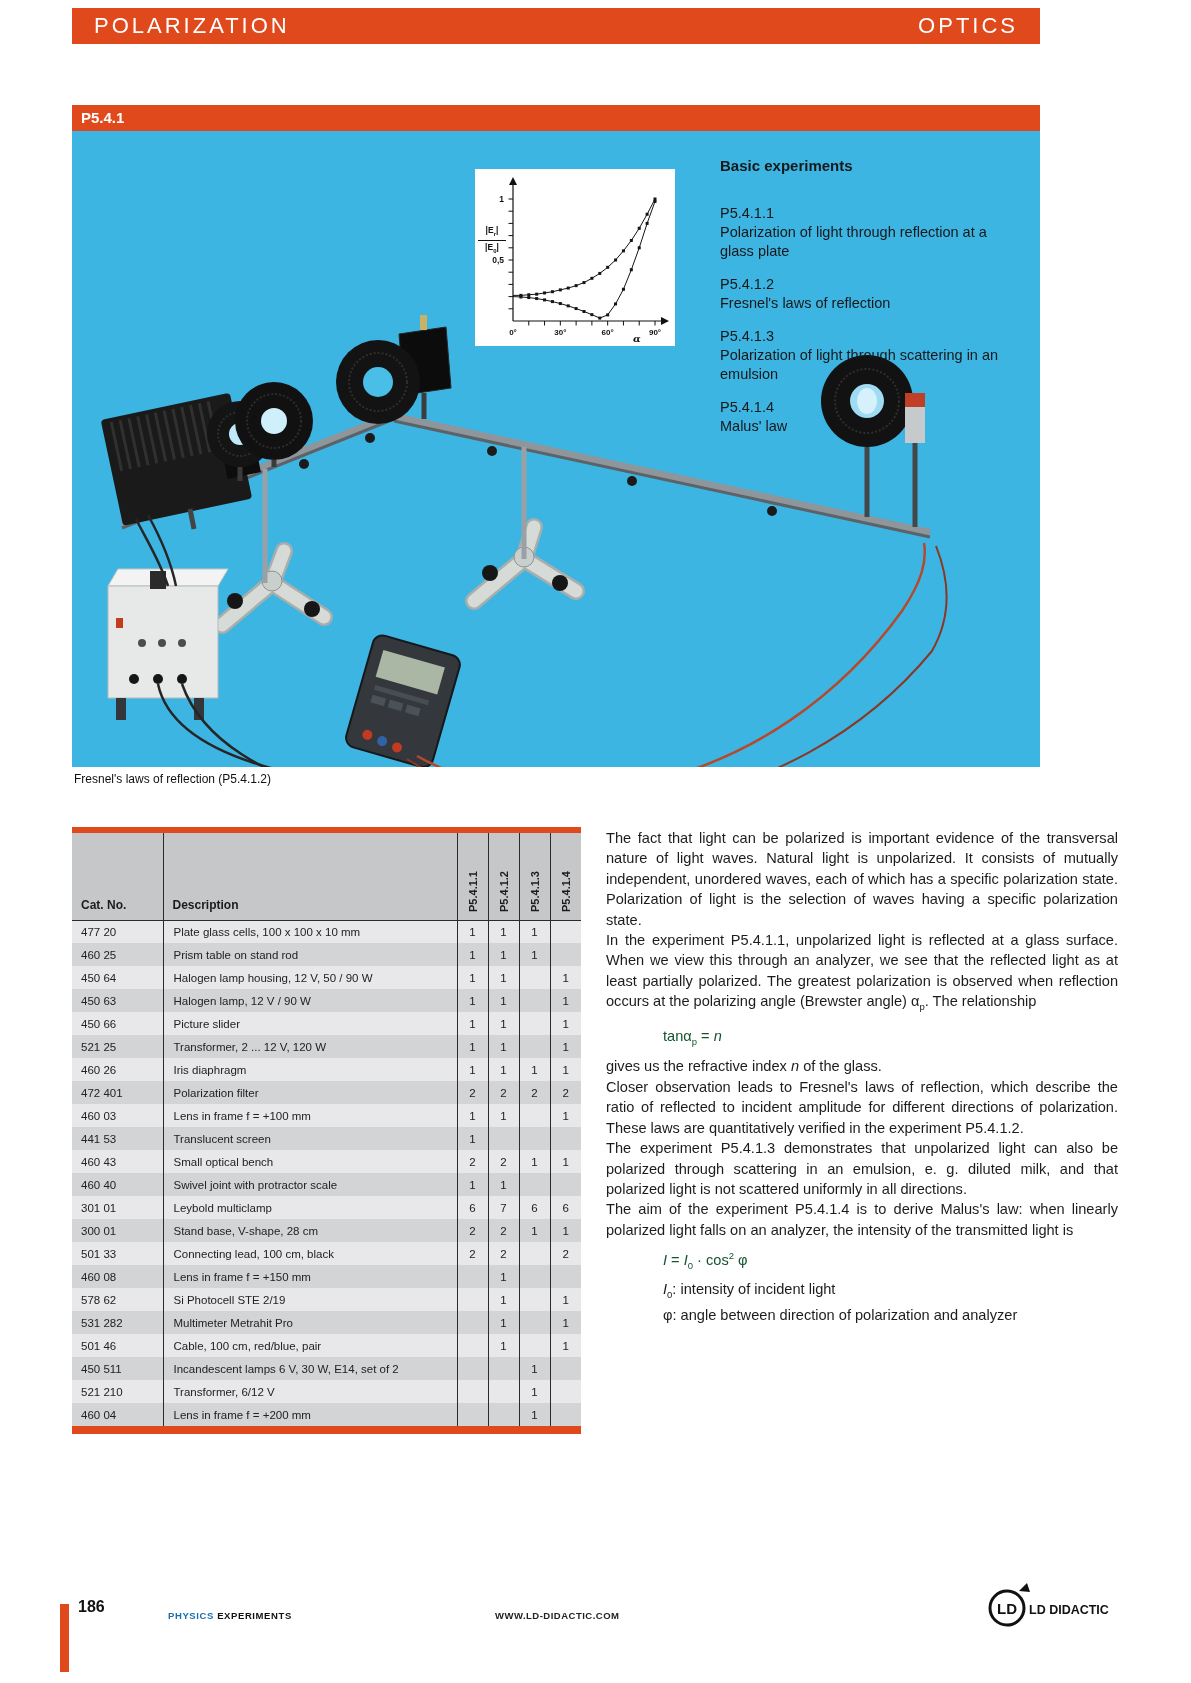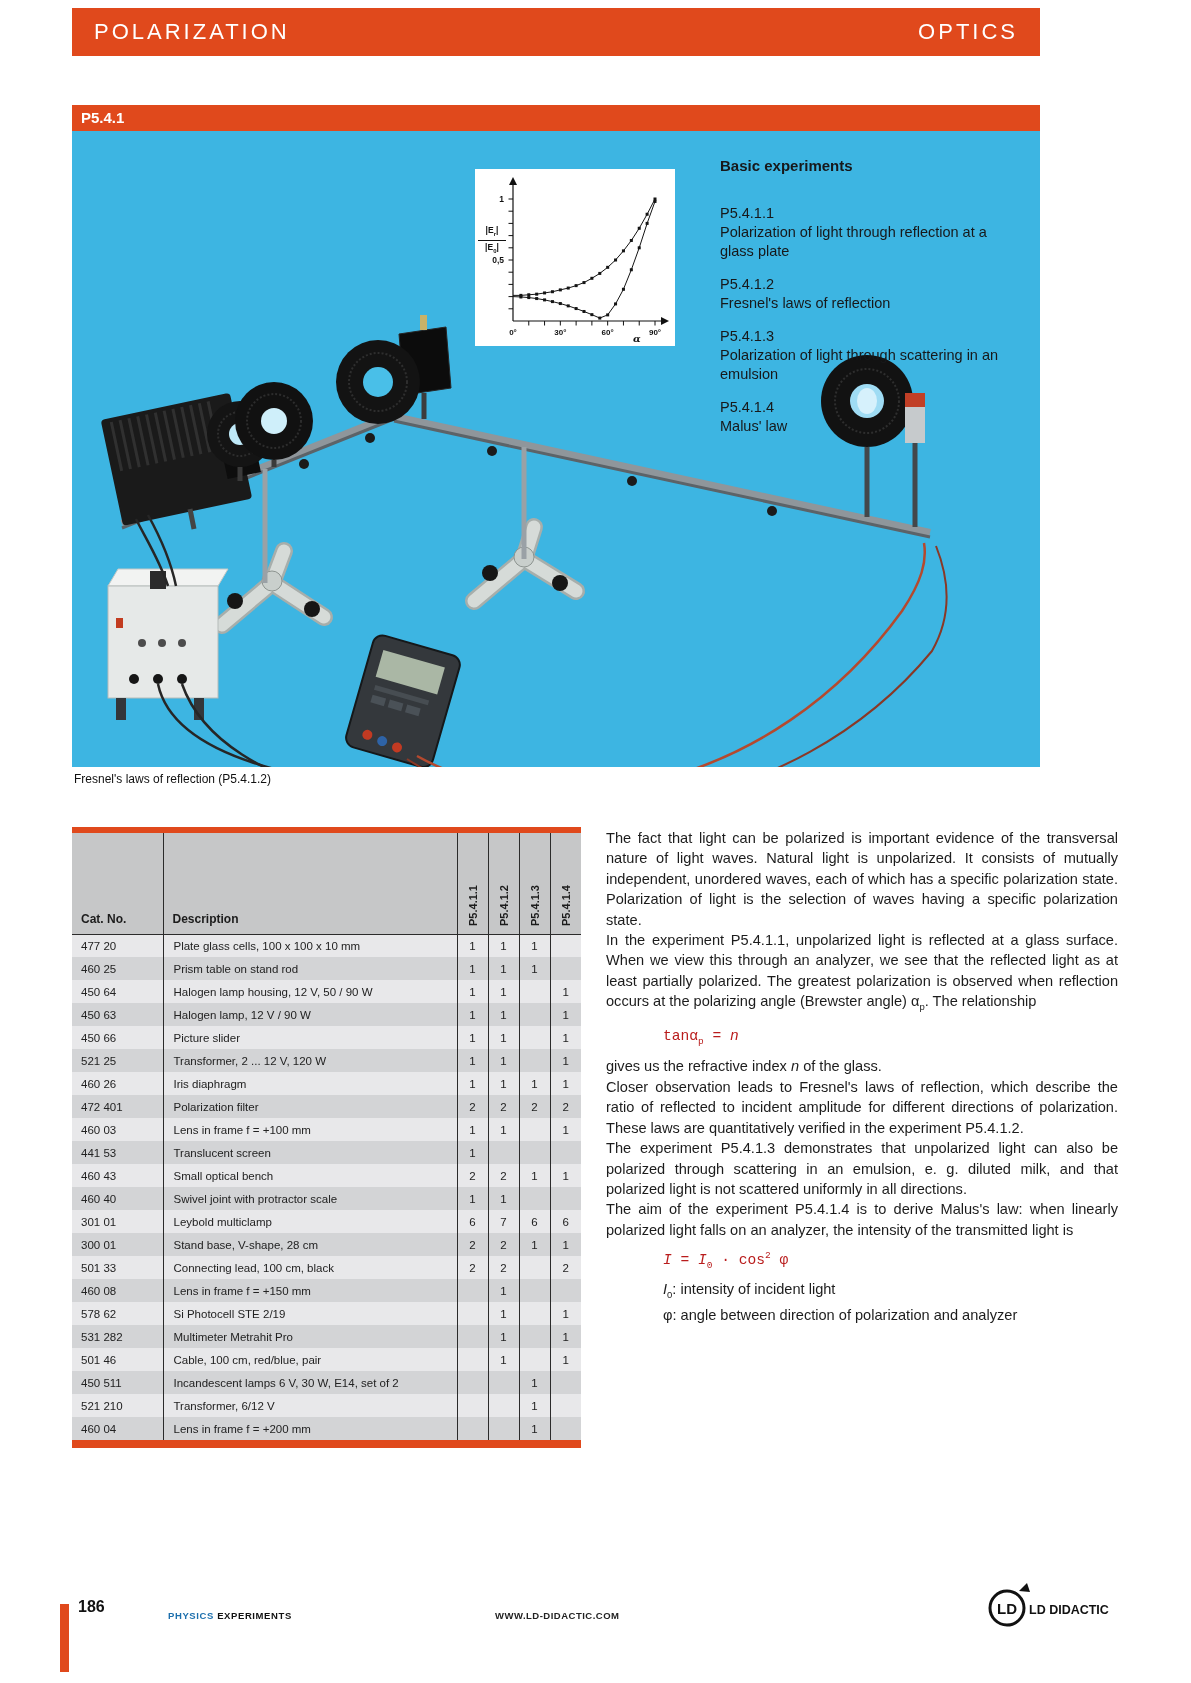--- a/index.html
+++ b/index.html
@@ -1,19 +1,19 @@
 <!DOCTYPE html>
 <html><head>
 <meta charset="utf-8">
 <style>
   html,body{margin:0;padding:0;background:#fff;}
   .page{position:relative;width:1191px;height:1683px;background:#fff;
         font-family:"Liberation Sans",sans-serif;color:#1c1c1c;overflow:hidden;}
   
-  .topbar{position:absolute;left:72px;top:8px;width:968px;height:48px;background:#e0491c;
+  .topbar{position:absolute;left:72px;top:8px;width:968px;height:36px;background:#e0491c;
           color:#fff;display:flex;align-items:center;justify-content:space-between;
           font-size:22px;letter-spacing:3px;padding:0;box-sizing:border-box;}
   .topbar span{padding:0 22px;}
   
   .sectionbar{position:absolute;left:72px;top:105px;width:968px;height:26px;background:#e0491c;
           color:#fff;font-size:15px;font-weight:bold;line-height:26px;box-sizing:border-box;padding-left:9px;}
   
   .photo{position:absolute;left:72px;top:131px;width:968px;height:636px;background:#3db5e2;overflow:hidden;}
   .photo svg.apparatus{position:absolute;left:0;top:0;width:968px;height:636px;}
   .inset{position:absolute;left:403px;top:38px;width:200px;height:177px;background:#fff;}
@@ -31,39 +31,39 @@
   .exp-item{margin-bottom:14px;font-size:14.5px;line-height:19px;}
   .exp-code{margin-bottom:0;}
   
   .caption{position:absolute;left:74px;top:772px;font-size:12px;color:#111;}
   
   .tablewrap{position:absolute;left:72px;top:827px;width:509px;}
   .bar{height:6px;background:#e0491c;}
   .bar.bottom{height:8px;}
   .tablewrap table{border-collapse:collapse;width:509px;table-layout:fixed;}
   .tablewrap th,.tablewrap td{margin:0;box-sizing:border-box;}
-  .tablewrap thead th{height:101px;background:#c6c7c8;vertical-align:bottom;text-align:left;
+  .tablewrap thead th{height:87px;background:#c6c7c8;vertical-align:bottom;text-align:left;
       font-size:12px;font-weight:bold;padding:0 0 8px 9px;}
   .tablewrap thead tr{border-bottom:1px solid #2b2b2b;}
   col.c-cat{width:91px;}col.c-desc{width:294px;}col.c-qty{width:31px;}
   .tablewrap th.qty{text-align:center;padding:0 0 5px 0;}
   .rot{writing-mode:vertical-rl;transform:rotate(180deg);font-size:11px;font-weight:bold;display:inline-block;}
   .tablewrap td{height:23px;font-size:11.5px;color:#222;padding:0 0 0 9px;white-space:nowrap;overflow:hidden;}
   .tablewrap td.qty{text-align:center;padding:0;}
   .tablewrap td.desc{padding-left:10px;}
   .tablewrap th.desc,.tablewrap td.desc{border-left:1px solid #2b2b2b;}
   .tablewrap th.qty,.tablewrap td.qty{border-left:1px solid #2b2b2b;}
   .tablewrap tbody tr:nth-child(odd){background:#e8e8ea;}
   .tablewrap tbody tr:nth-child(even){background:#d3d4d6;}
   
   .article{position:absolute;left:606px;top:828px;width:512px;}
   .article p{margin:0;text-align:justify;font-size:14.6px;line-height:20.4px;color:#1c1c1c;}
   .article sub{font-size:9.5px;}
   .article sup{font-size:9.5px;}
-  .formula{margin:10px 0 10px 57px;font-size:14.6px;color:#b91c1c;font-family:Liberation Mono, monospace;}
+  .formula{margin:10px 0 10px 57px;font-size:14.6px;color:#14532d;}
   .defline{margin:7px 0 0 57px;font-size:14.6px;color:#1c1c1c;}
   
   .fbar{position:absolute;left:60px;top:1604px;width:9px;height:68px;background:#e0491c;}
   .pagenum{position:absolute;left:78px;top:1598px;font-size:16px;font-weight:bold;color:#111;}
   .series{position:absolute;left:168px;top:1610px;font-size:9.5px;font-weight:bold;letter-spacing:.6px;color:#111;}
   .series .blue{color:#1c6fad;}
   .url{position:absolute;left:495px;top:1610px;font-size:9.5px;font-weight:bold;letter-spacing:.5px;color:#222;}
   .logo{position:absolute;left:983px;top:1578px;}
   .logo text{font-family:"Liberation Sans",sans-serif;}
 </style>

